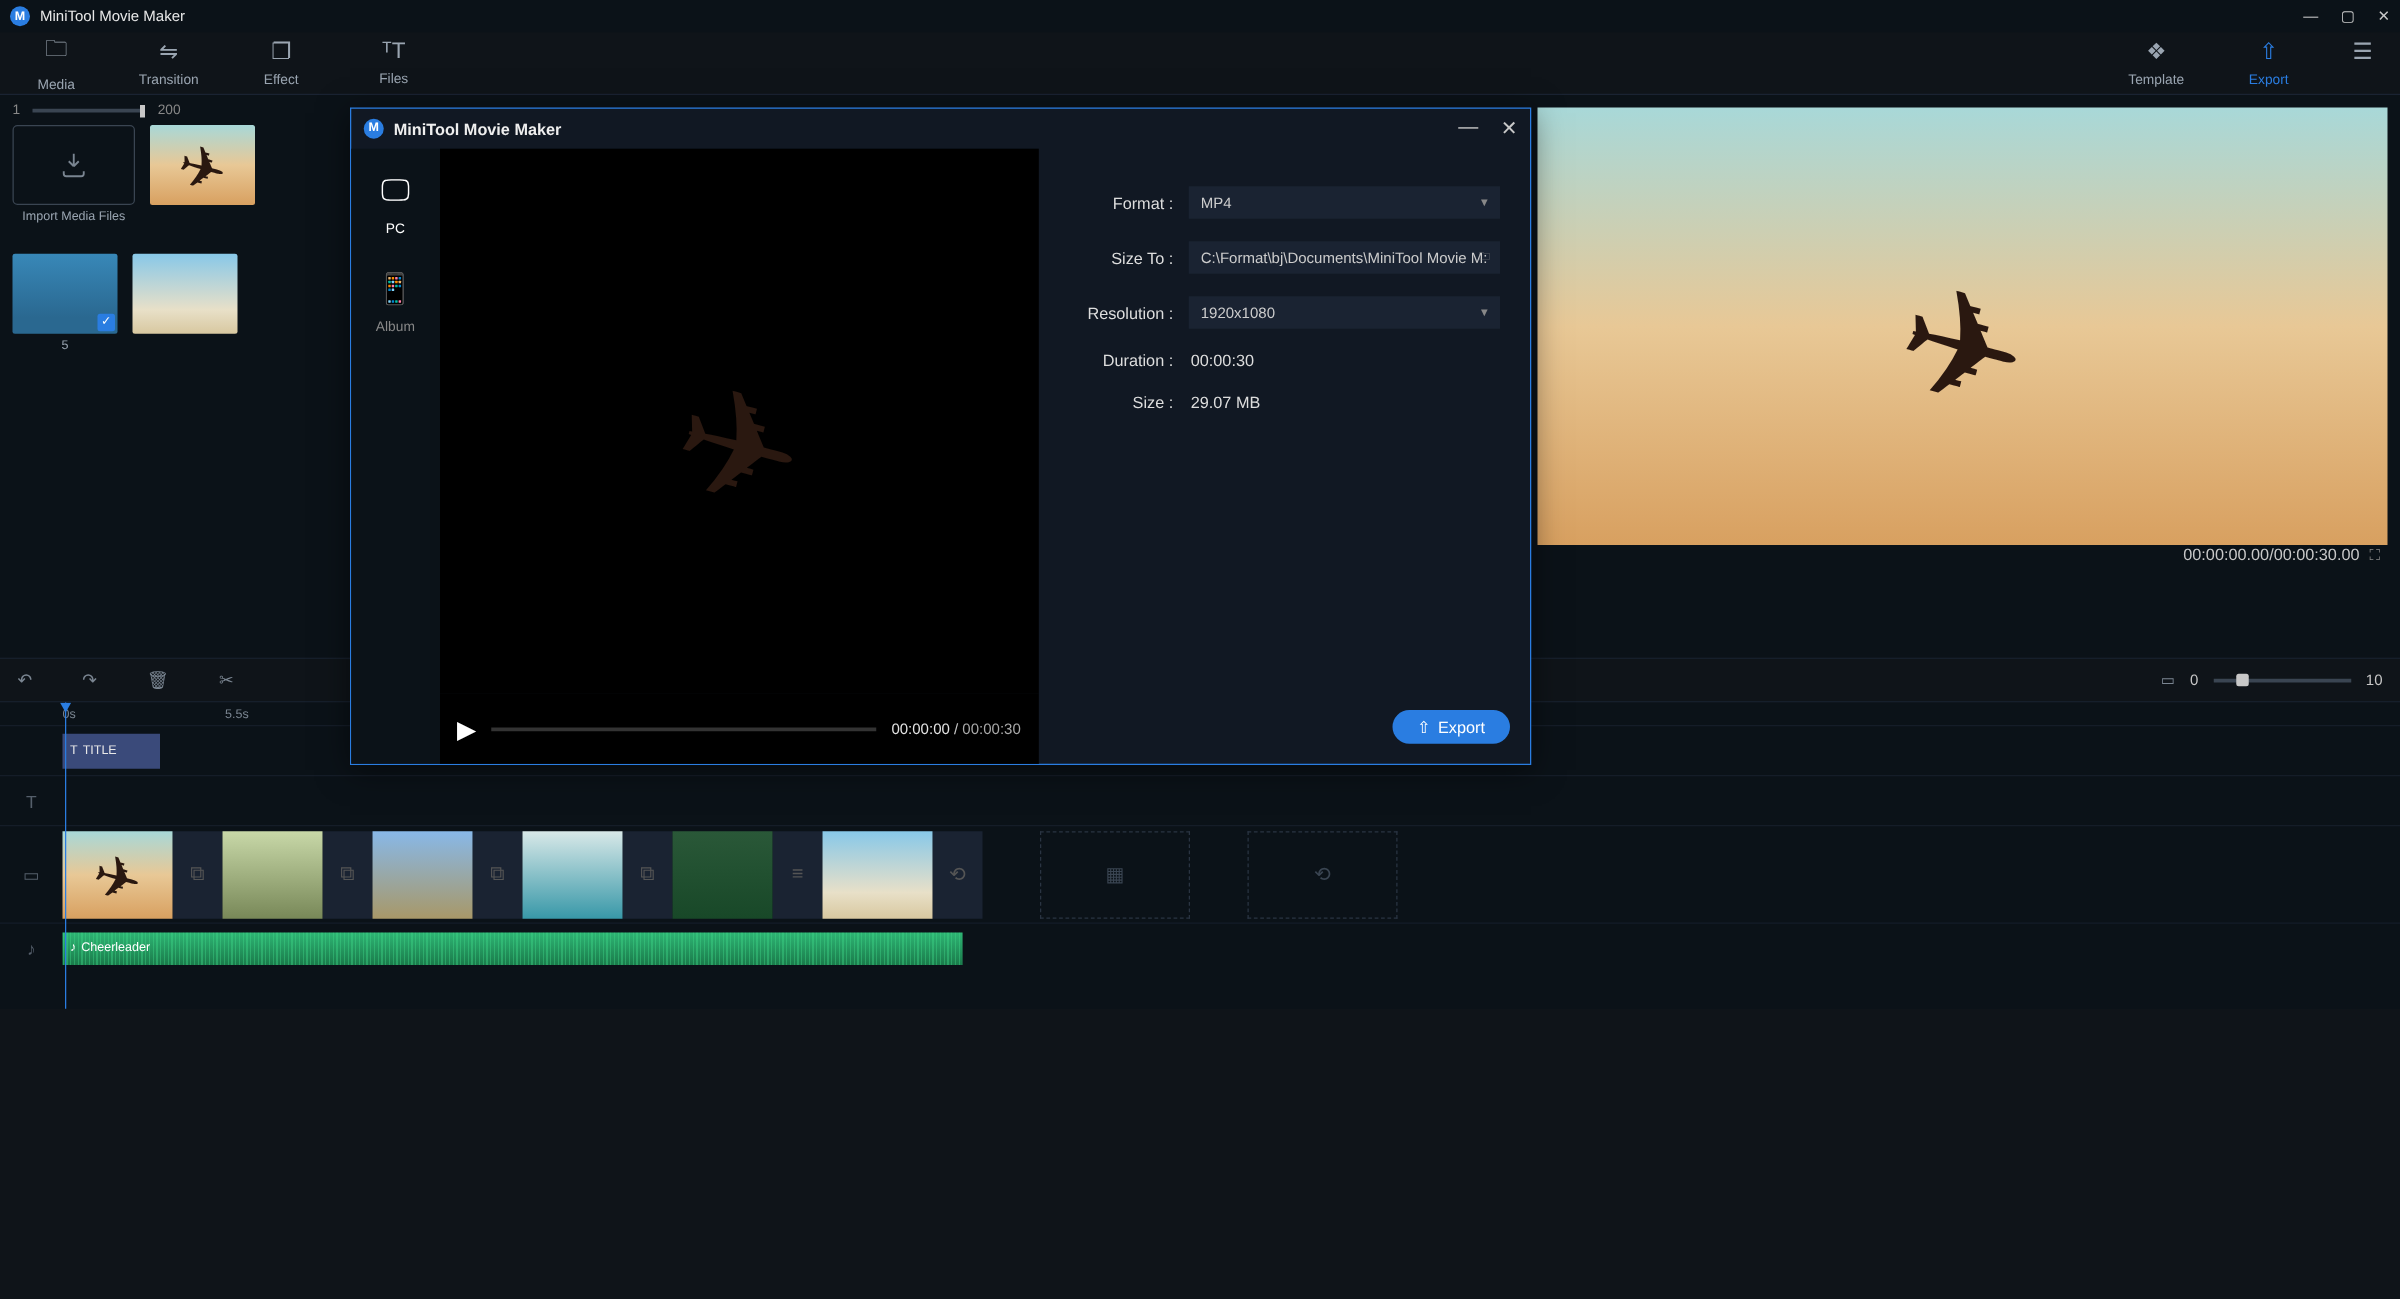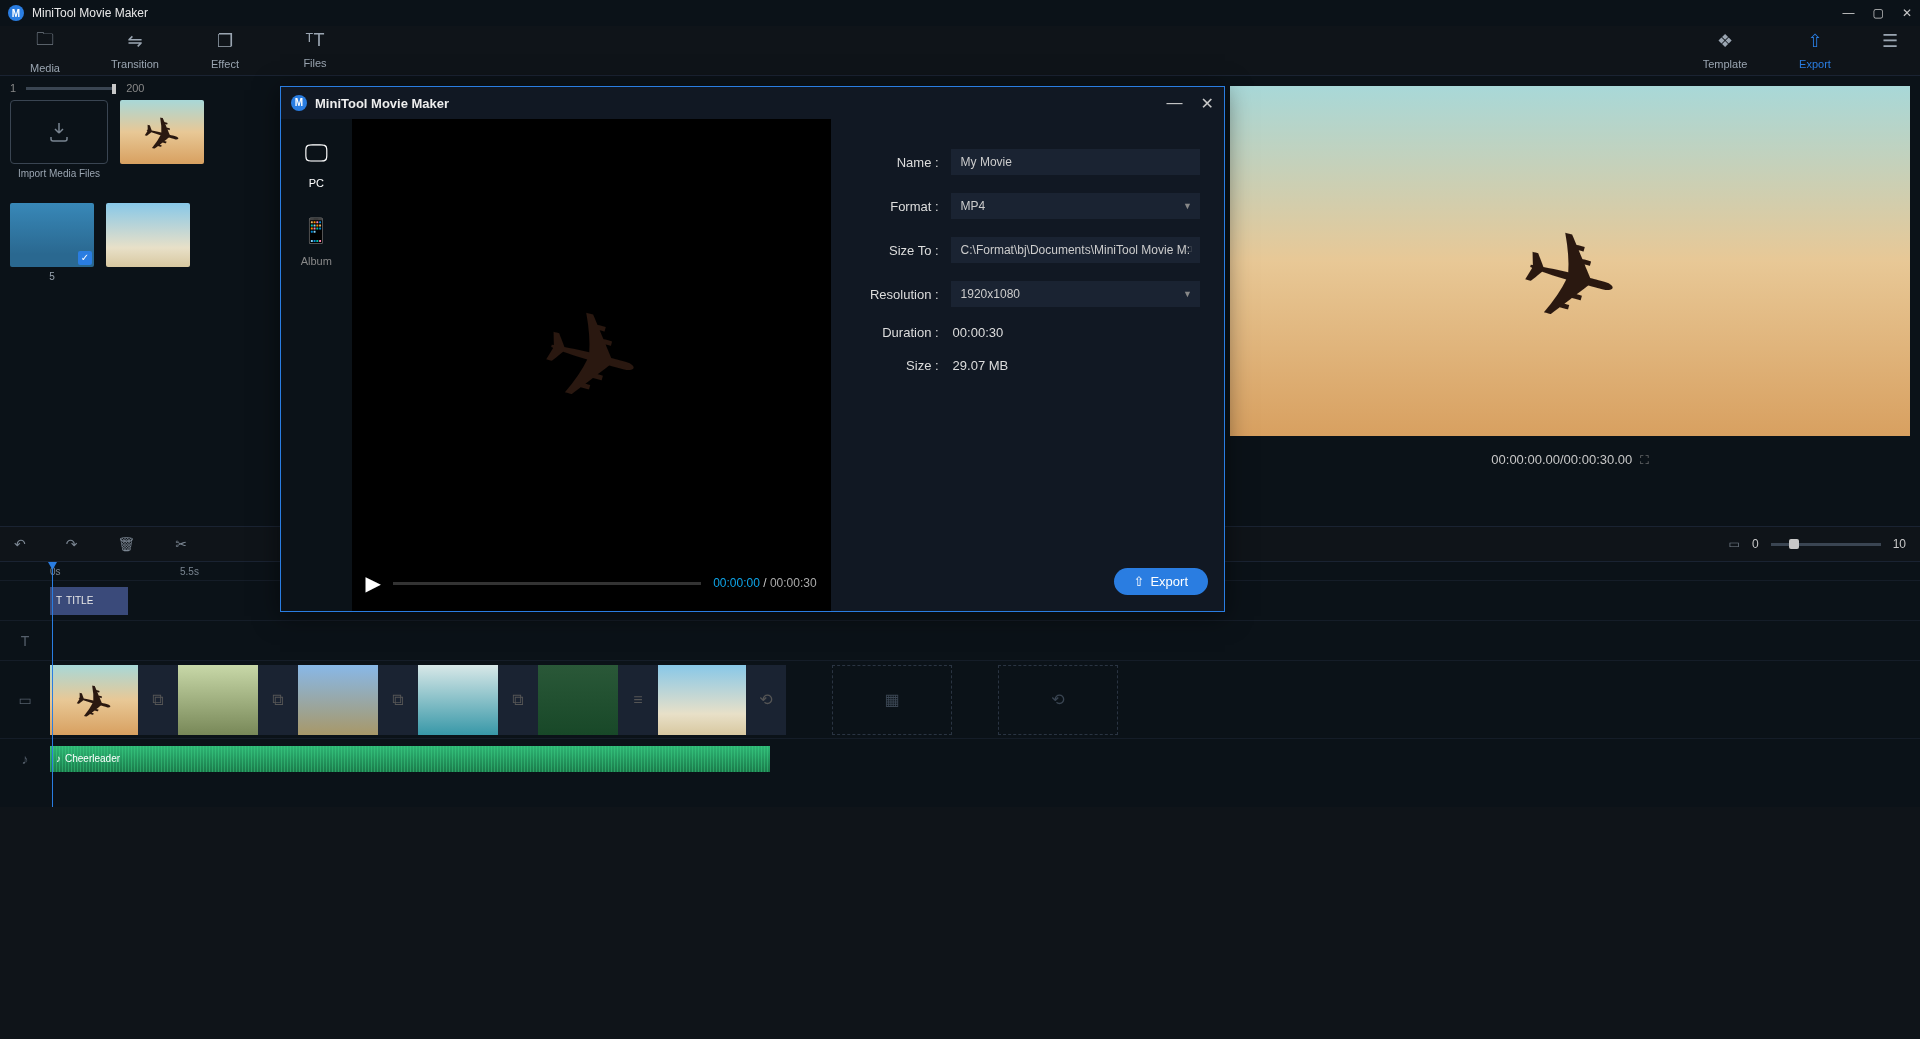--- a/index.html
+++ b/index.html
@@ -28,21 +28,21 @@
 .media-grid { display: flex; flex-wrap: wrap; gap: 12px; align-content: flex-start; }
 .import-tile { width: 98px; height: 64px; border: 1px solid #3a4552; border-radius: 4px; display: flex; align-items: center; justify-content: center; cursor: pointer; }
 .import-tile svg { width: 24px; height: 24px; stroke: #7a8591; }
 .import-label { font-size: 10px; color: #9aa5b1; text-align: center; width: 98px; margin-top: 4px; }
 .thumb-tile { width: 84px; height: 64px; position: relative; cursor: pointer; }
 .thumb-tile .img { width: 100%; height: 100%; border-radius: 2px; }
 .thumb-tile .check { position: absolute; bottom: 2px; right: 2px; width: 14px; height: 14px; background: #2a7de1; color: #fff; font-size: 10px; text-align: center; line-height: 14px; border-radius: 2px; }
 .thumb-caption { font-size: 10px; color: #9aa5b1; text-align: center; margin-top: 4px; }
 .preview-pane { width: 700px; background: #0b1218; padding: 10px 10px 0 10px; }
 .preview-box { width: 100%; height: 350px; background: #000; position: relative; display: flex; align-items: center; justify-content: center; }
-.tc-row { display: flex; align-items: center; justify-content: center; gap: 8px; padding: 16px 6px; font-size: 13px; color: #c8c8c8; }
+.tc-row { display: flex; align-items: center; justify-content: flex-end; gap: 8px; padding: 0 6px; font-size: 13px; color: #c8c8c8; }
 .middle-bar { height: 36px; border-top: 1px solid #1a2332; border-bottom: 1px solid #1a2332; display: flex; align-items: center; padding: 0 14px; gap: 40px; }
 .middle-bar .icon-btn { color: #7a8591; cursor: pointer; font-size: 14px; }
 .middle-bar .right { margin-left: auto; display: flex; align-items: center; gap: 12px; font-size: 12px; color: #c8c8c8; }
 .tl-slider { width: 110px; height: 3px; background: #3a4552; position: relative; }
 .tl-slider .thumb { position: absolute; left: 18px; top: -4px; width: 10px; height: 10px; background: #c8c8c8; border-radius: 2px; }
 .timeline { background: #0b1218; height: 245px; position: relative; }
 .time-ruler { height: 18px; display: flex; align-items: center; padding-left: 50px; font-size: 10px; color: #7a8591; position: relative; }
 .time-ruler .mark { position: absolute; }
 .playhead { position: absolute; left: 52px; top: 0; bottom: 0; width: 1px; background: #2a7de1; z-index: 5; }
 .playhead::before { content: ''; position: absolute; top: 0; left: -4px; width: 9px; height: 8px; background: #2a7de1; clip-path: polygon(0 0, 100% 0, 50% 100%); }
@@ -69,21 +69,21 @@
 .side-tab { text-align: center; color: #888; cursor: pointer; }
 .side-tab.active { color: #fff; }
 .side-tab .icon { font-size: 24px; display: block; margin-bottom: 6px; }
 .side-tab .label { font-size: 11px; }
 .dialog-preview { width: 516px; background: #0b1218; display: flex; flex-direction: column; }
 .dialog-preview .pv { flex: 1; background: #000; display: flex; align-items: center; justify-content: center; margin: 0; position: relative; }
 .dialog-preview .controls { height: 56px; display: flex; align-items: center; padding: 0 14px; gap: 12px; background: #000; }
 .play-btn { color: #fff; font-size: 20px; cursor: pointer; }
 .seek { flex: 1; height: 3px; background: #333; }
 .tc { font-size: 12px; }
-.tc .cur { color: #0ea5e9; }
+.tc .cur { color: #e5e5e5; }
 .tc .tot { color: #aaa; }
 .dialog-form { flex: 1; padding: 30px 24px 16px 24px; position: relative; }
 .form-row { display: flex; align-items: center; margin-bottom: 18px; }
 .form-row .lbl { width: 96px; text-align: right; font-size: 13px; color: #ddd; padding-right: 12px; }
 .form-row .field { flex: 1; height: 26px; background: #1a2332; border: none; padding: 0 10px; font-size: 12px; color: #ccc; display: flex; align-items: center; position: relative; }
 .form-row .field .caret { position: absolute; right: 8px; color: #888; font-size: 9px; }
 .form-row .static { font-size: 13px; color: #ddd; padding-left: 2px; }
 .export-btn { position: absolute; bottom: 16px; right: 16px; background: #2a7de1; color: #fff; padding: 6px 20px; border-radius: 14px; font-size: 13px; cursor: pointer; display: flex; align-items: center; gap: 6px; }
 
 
@@ -276,26 +276,20 @@
       <div class="controls">
         <span class="play-btn">▶</span>
         <div class="seek"></div>
         <span class="tc">
           <span class="cur">00:00:00</span><span> / </span><span class="tot">00:00:30</span>
         </span>
       </div>
     </div>
     <div class="dialog-form">
       <div class="form-row">
-        <div class="lbl">Name :</div>
-        <div class="field">
-            <span>My Movie</span>
-          </div>
-      </div>
-      <div class="form-row">
         <div class="lbl">Format :</div>
         <div class="field">
             <span>MP4</span>
             <span class="caret">▼</span>
           </div>
       </div>
       <div class="form-row">
         <div class="lbl">Size To :</div>
         <div class="field">
             <span style="white-space:nowrap;overflow:hidden">C:\Format\bj\Documents\MiniTool Movie M:</span>

